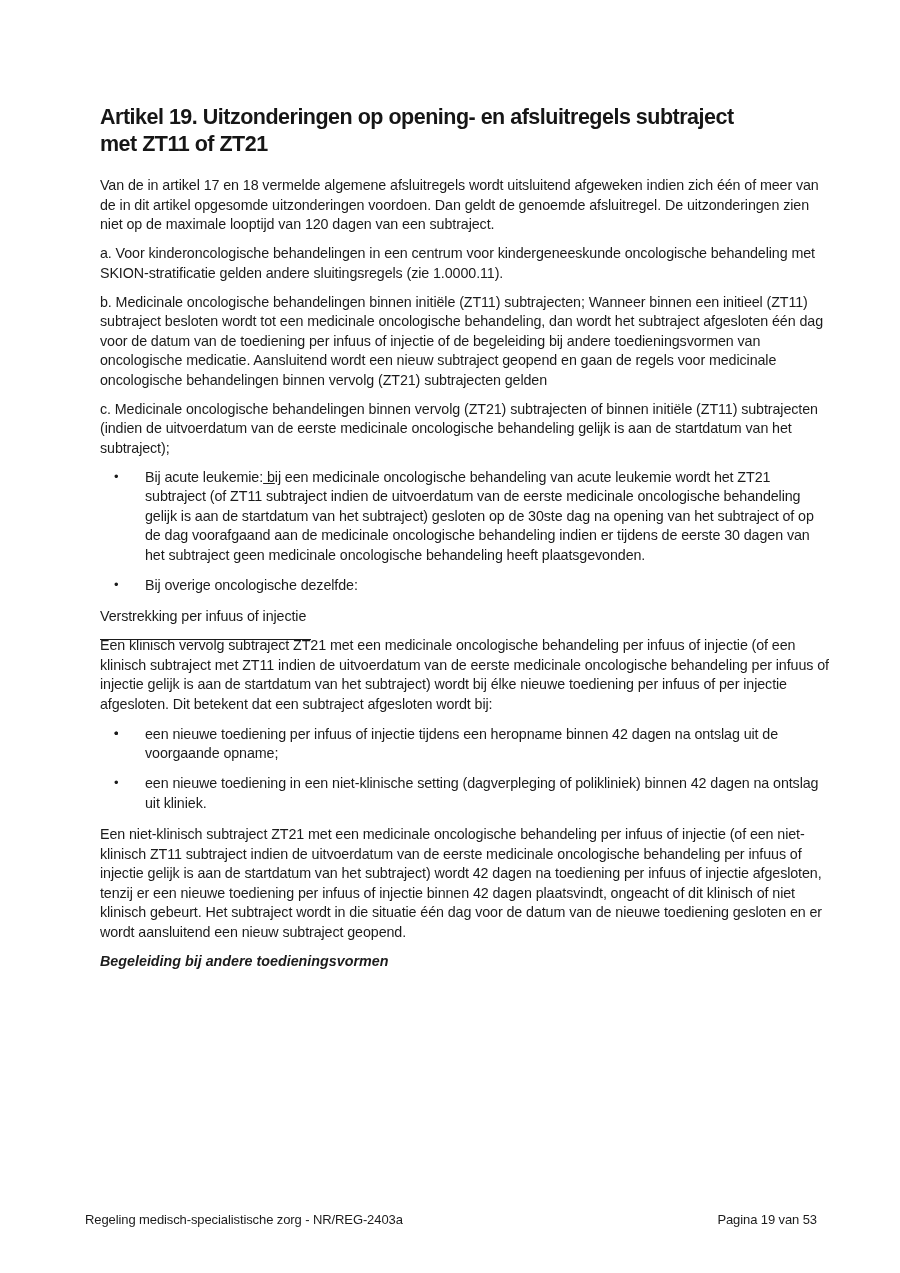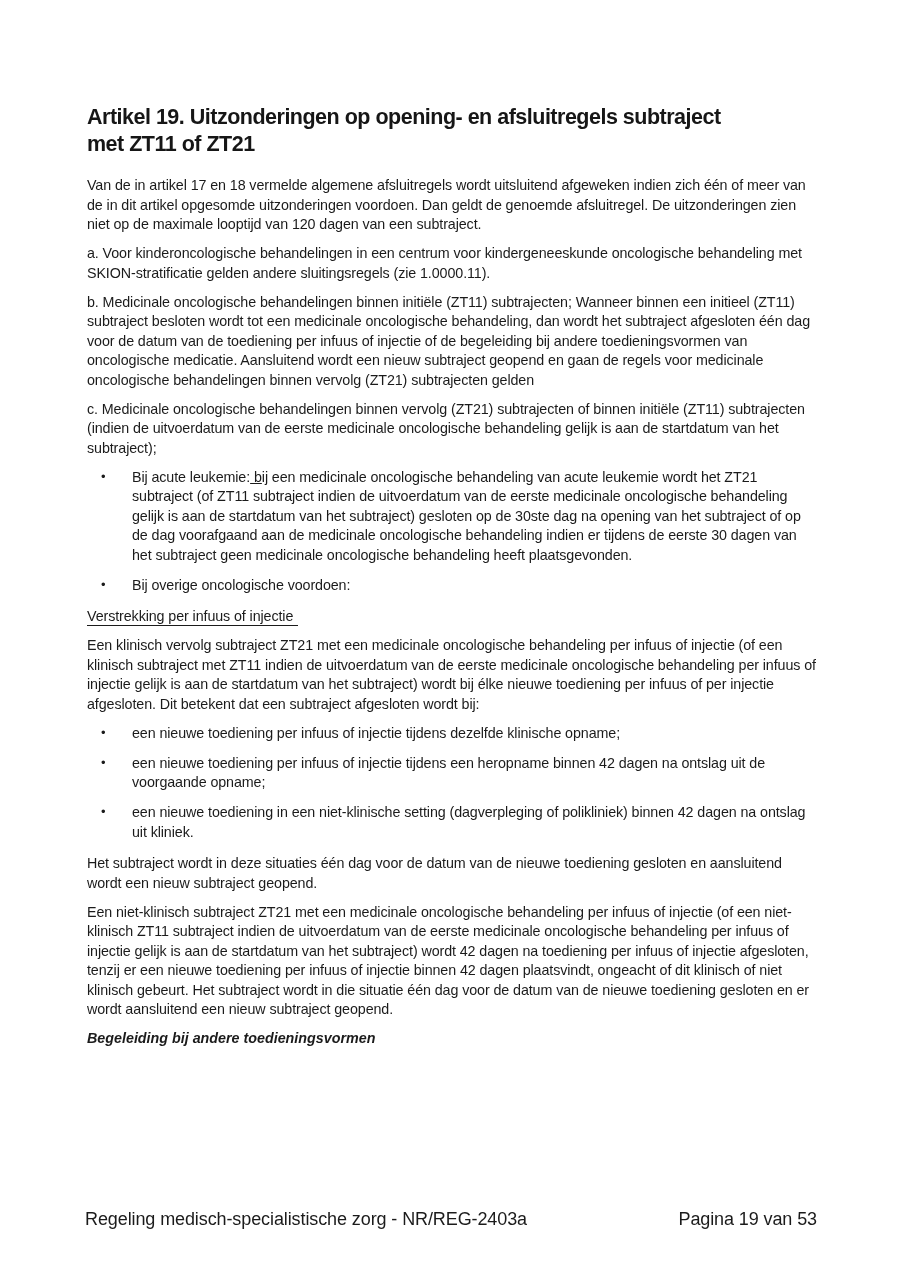--- a/index.html
+++ b/index.html
@@ -12,21 +12,21 @@
     position: relative;
     overflow: hidden;
   }
   .page {
     position: absolute; inset: 0;
     width: 900px; height: 1273px;
     background: #ffffff;
   }
   .content {
     position: absolute;
-    left: 87px; top: 104px;
+    left: 100px; top: 104px;
     width: 732px;
     font-size: 14.3px;
     line-height: 19.5px;
     letter-spacing: -0.1px;
   }
   h1.title {
     font-size: 21.5px;
     line-height: 26.5px;
     font-weight: 700;
     letter-spacing: -0.5px;
@@ -38,32 +38,32 @@
   ul.blist { list-style: none; margin: 3px 0 12px 0; padding: 0; }
   ul.blist li { position: relative; padding-left: 45px; margin-bottom: 10.5px; }
   ul.blist li:last-child { margin-bottom: 0; }
   .marker {
     position: absolute; left: 14px; top: -1px;
     font-size: 13px; color: #1b1b1b;
   }
   .h-underline { margin: 19px 0 0 0; }
   .u-box {
     border-bottom: 1.4px solid #1b1b1b;
-    padding-right: 5px; padding-bottom: 1px;
+    padding-right: 5px; padding-bottom: 15px;
   }
   .u-inline { text-decoration: underline; }
   .sect-gap { margin-top: 24px; }
   .italic-note { font-style: italic; margin-top: 14px; letter-spacing: 0; font-weight: bold; }
   .footer {
     position: absolute;
     left: 85px; top: 1211px;
     width: 732px;
     display: flex;
     justify-content: space-between;
-    font-size: 18px;
+    font-size: 13px;
     line-height: 17px;
     letter-spacing: -0.1px;
     color: #1b1b1b;
   }
 </style>
 </head>
 <body>
 
 <div class="page">
 
@@ -81,46 +81,44 @@
 
     <p class="para">c. Medicinale oncologische behandelingen binnen vervolg (ZT21) subtrajecten of binnen initiële (ZT11) subtrajecten (indien de uitvoerdatum van de eerste medicinale oncologische behandeling gelijk is aan de startdatum van het subtraject);</p>
 
     <ul class="blist">
       <li>
         <span class="marker">•</span>
         <span>Bij acute leukemie:</span><span class="u-inline"> b</span><span>ij een medicinale oncologische behandeling van acute leukemie wordt het ZT21 subtraject (of ZT11 subtraject indien de uitvoerdatum van de eerste medicinale oncologische behandeling gelijk is aan de startdatum van het subtraject) gesloten op de 30ste dag na opening van het subtraject of op de dag voorafgaand aan de medicinale oncologische behandeling indien er tijdens de eerste 30 dagen van het subtraject geen medicinale oncologische behandeling heeft plaatsgevonden.</span>
       </li>
       <li>
         <span class="marker">•</span>
-        <span>Bij overige oncologische voordoen:</span>
+        <span>Bij overige oncologische dezelfde:</span>
       </li>
     </ul>
 
     <p class="para h-underline">
       <span class="u-box">Verstrekking per infuus of injectie</span>
     </p>
 
     <p class="para">Een klinisch vervolg subtraject ZT21 met een medicinale oncologische behandeling per infuus of injectie (of een klinisch subtraject met ZT11 indien de uitvoerdatum van de eerste medicinale oncologische behandeling per infuus of injectie gelijk is aan de startdatum van het subtraject) wordt bij élke nieuwe toediening per infuus of per injectie afgesloten. Dit betekent dat een subtraject afgesloten wordt bij:</p>
 
     <ul class="blist">
       <li>
         <span class="marker">•</span>
-        <span>een nieuwe toediening per infuus of injectie tijdens dezelfde klinische opname;</span>
       </li>
       <li>
         <span class="marker">•</span>
         <span>een nieuwe toediening per infuus of injectie tijdens een heropname binnen 42 dagen na ontslag uit de voorgaande opname;</span>
       </li>
       <li>
         <span class="marker">•</span>
         <span>een nieuwe toediening in een niet-klinische setting (dagverpleging of polikliniek) binnen 42 dagen na ontslag uit kliniek.</span>
       </li>
     </ul>
 
-    <p class="para sect-gap">Het subtraject wordt in deze situaties één dag voor de datum van de nieuwe toediening gesloten en aansluitend wordt een nieuw subtraject geopend.</p>
 
     <p class="para">Een niet-klinisch subtraject ZT21 met een medicinale oncologische behandeling per infuus of injectie (of een niet-klinisch ZT11 subtraject indien de uitvoerdatum van de eerste medicinale oncologische behandeling per infuus of injectie gelijk is aan de startdatum van het subtraject) wordt 42 dagen na toediening per infuus of injectie afgesloten, tenzij er een nieuwe toediening per infuus of injectie binnen 42 dagen plaatsvindt, ongeacht of dit klinisch of niet klinisch gebeurt. Het subtraject wordt in die situatie één dag voor de datum van de nieuwe toediening gesloten en er wordt aansluitend een nieuw subtraject geopend.</p>
 
     <p class="para italic-note">Begeleiding bij andere toedieningsvormen</p>
 
   </main>
 
   <footer class="footer">
     <span>Regeling medisch-specialistische zorg - NR/REG-2403a</span>
     <span>Pagina 19 van 53</span>

